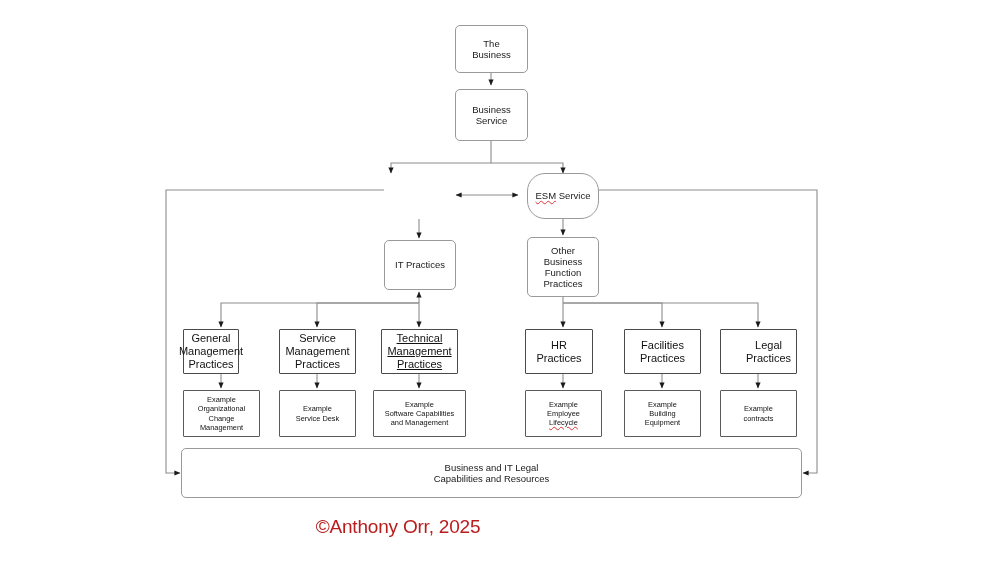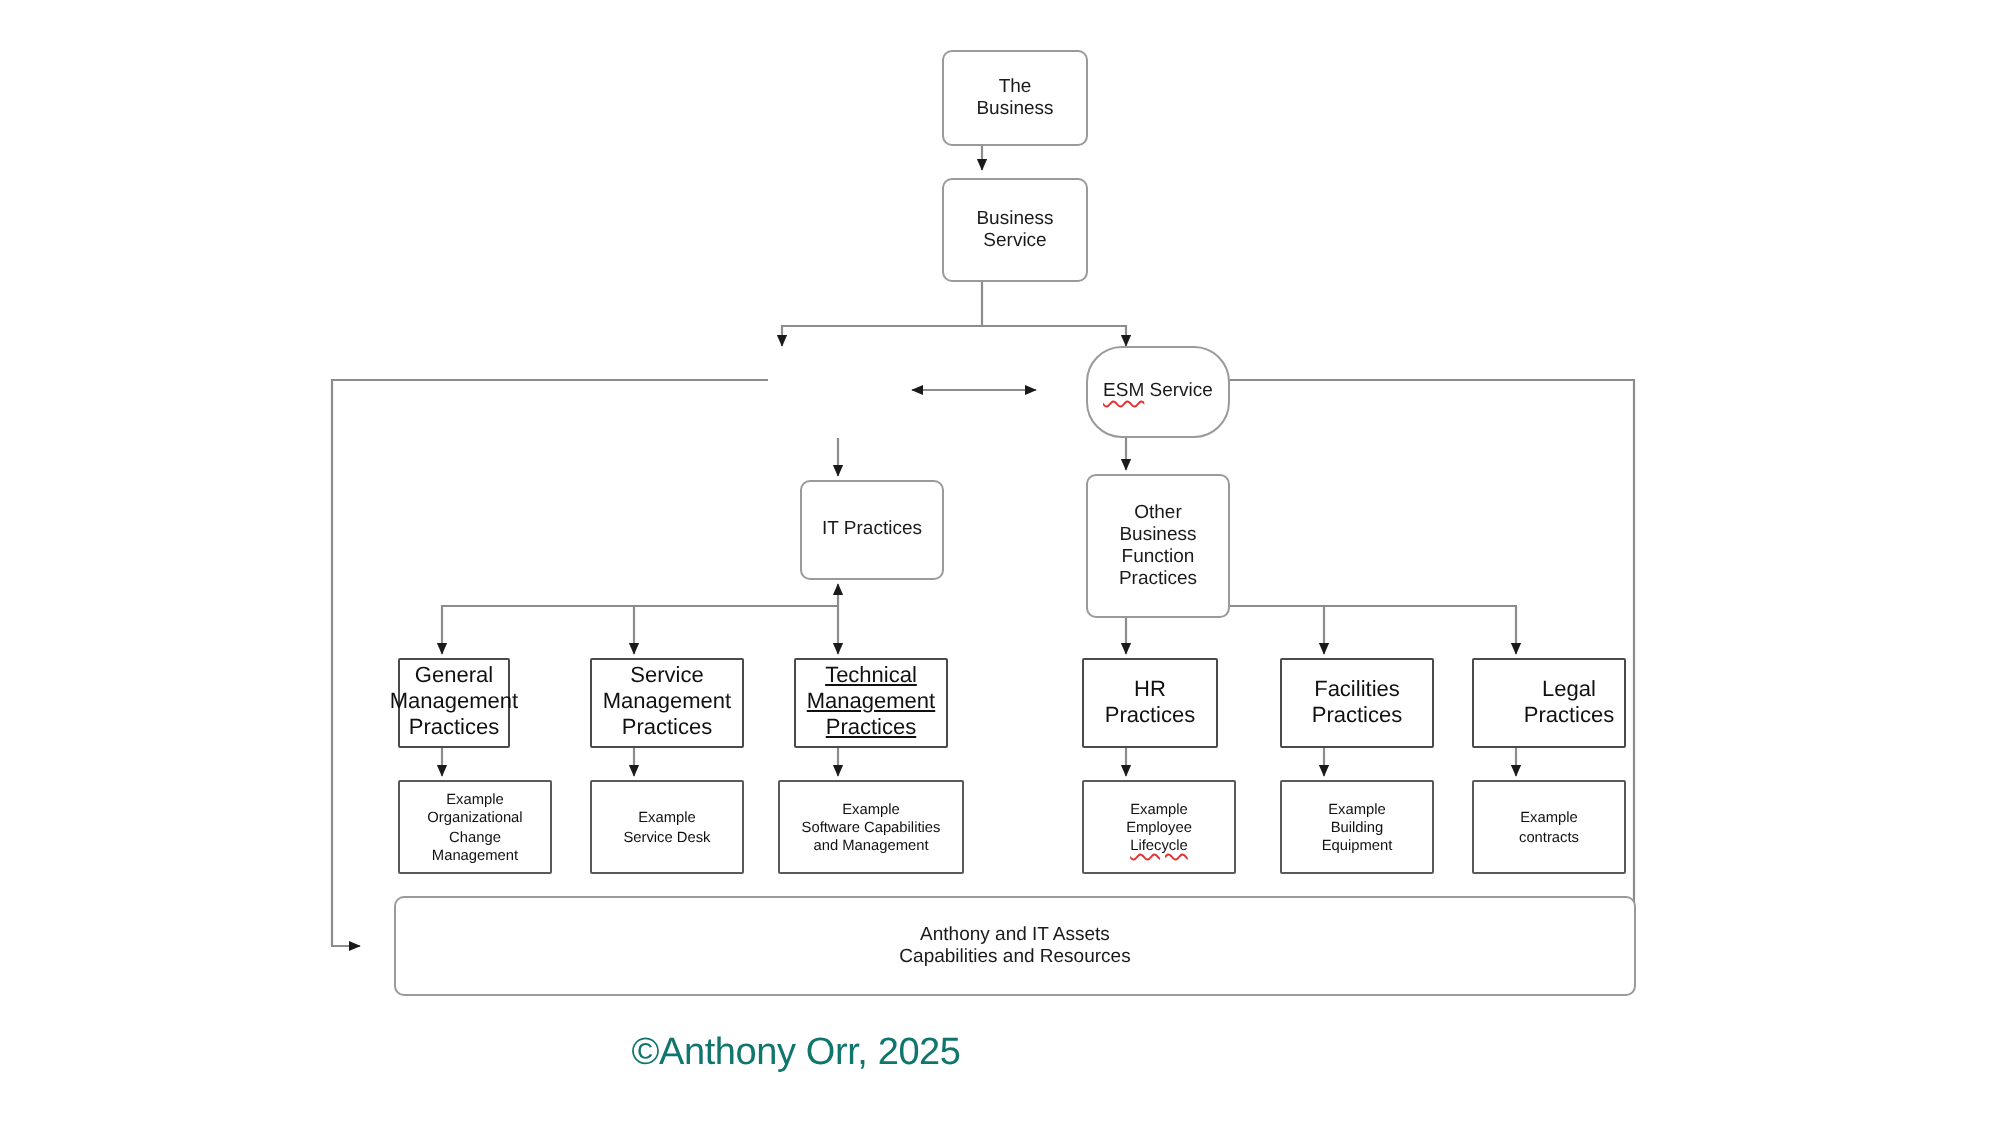--- a/index.html
+++ b/index.html
@@ -32,21 +32,20 @@
   .node {
     position: absolute;
     box-sizing: border-box;
     display: flex;
     align-items: center;
     justify-content: center;
     text-align: center;
     background: #ffffff;
     line-height: 1.18;
     z-index: 2;
-    margin-left: 16px;
   }
   
   .soft {
     border: 1px solid #9a9a9a;
     border-radius: 5px;
     font-size: 9.5px;
     color: #1a1a1a;
   }
   
   .hard {
@@ -71,21 +70,21 @@
     text-decoration-thickness: 1px;
     text-underline-offset: 1px;
   }
   #copyright {
     position: absolute;
     left: 0;
     top: 516px;
     width: 796px;
     text-align: center;
     font-size: 19px;
-    color: #0f766e;
+    color: #b91c1c;
     letter-spacing: -0.2px;
   }
 </style>
 </head>
 <body>
 
 <div id="canvas">
 
   <svg id="wires" viewBox="0 0 1000 563" xmlns="http://www.w3.org/2000/svg">
     <defs>
@@ -146,21 +145,21 @@
 
 
   <div class="node soft" style="left:527px; top:173px; width:72px; height:46px;border-radius:18px;">
     <span class="txt"><span class="misspelled">ESM</span><span> Service</span></span>
   </div>
 
   <div class="node soft" style="left:384px; top:240px; width:72px; height:50px;">
     <span class="txt">IT Practices</span>
   </div>
 
-  <div class="node soft" style="left:527px; top:237px; width:72px; height:72px;text-align:center;">
+  <div class="node soft" style="left:527px; top:237px; width:72px; height:60px;text-align:center;">
     <span class="txt">
       <span>Other</span><br>
       <span>Business</span><br>
       <span>Function</span><br>
       <span>Practices</span>
     </span>
   </div>
 
   <div class="node hard" style="left:183px; top:329px; width:56px; height:45px;">
     <span class="txt">
@@ -249,20 +248,20 @@
 
   <div class="node hard small" style="left:720px; top:390px; width:77px; height:47px;">
     <span class="txt">
       <span>Example</span><br>
       <span>contracts</span>
     </span>
   </div>
 
   <div class="node soft" style="left:181px; top:448px; width:621px; height:50px;">
     <span class="txt">
-      <span>Anthony and IT Assets</span><br>
+      <span>Business and IT Legal</span><br>
       <span>Capabilities and Resources</span>
     </span>
   </div>
 
   <div id="copyright">©Anthony Orr, 2025</div>
 
 </div>
 
 </body></html>

